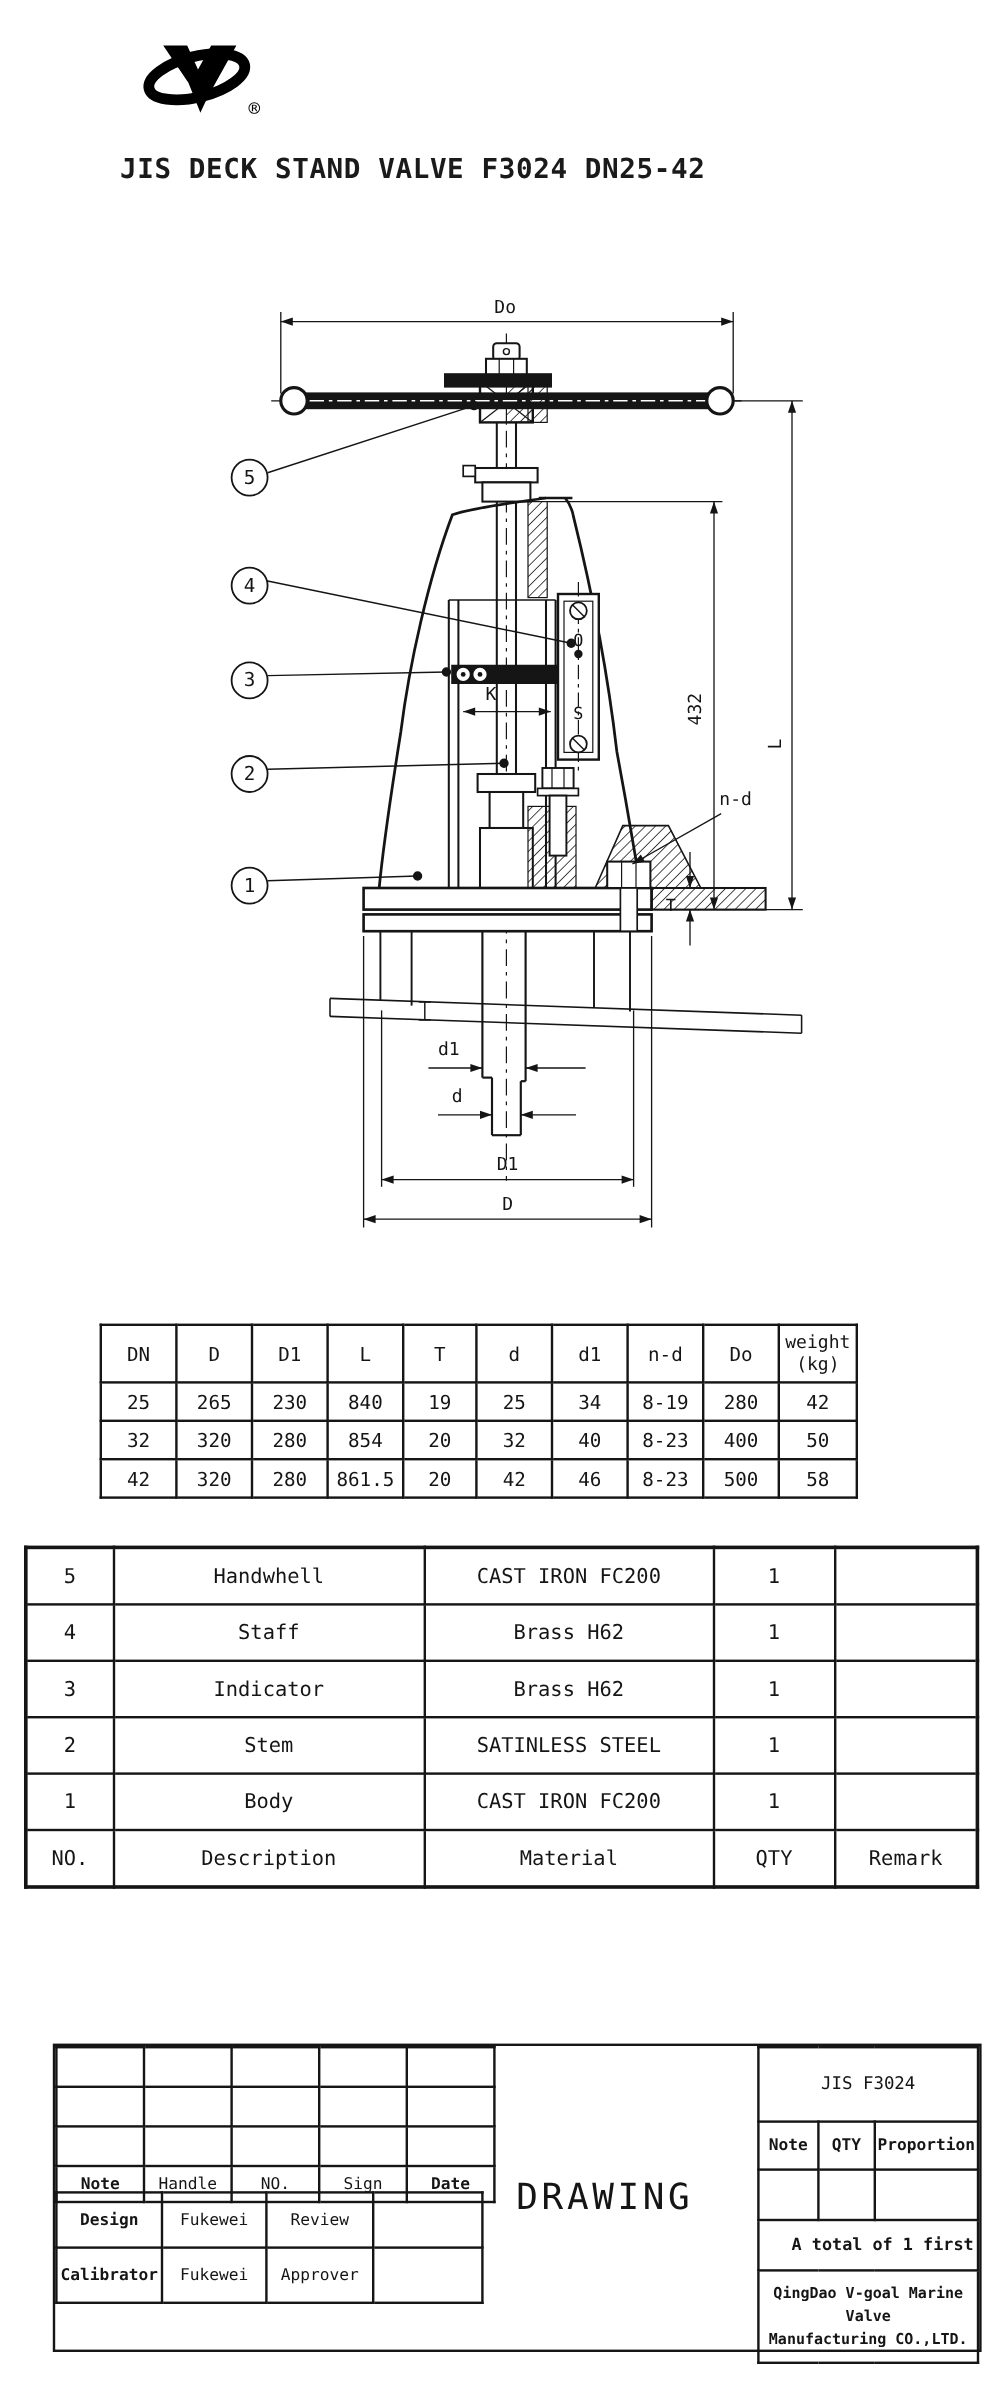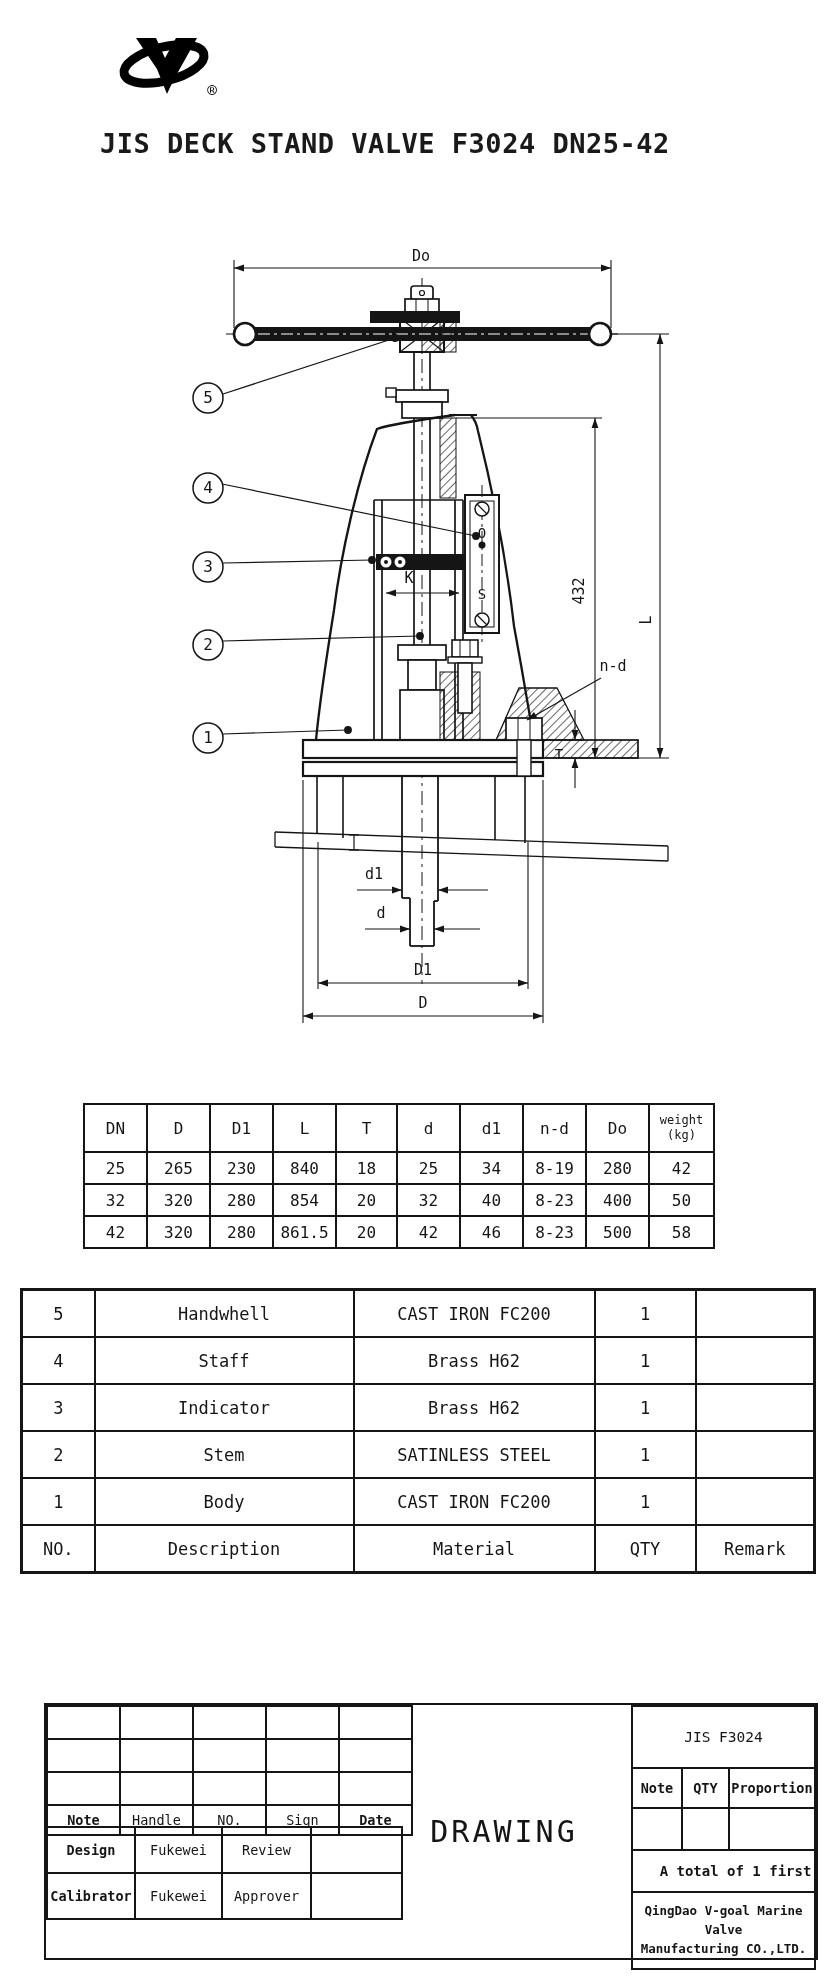--- a/index.html
+++ b/index.html
@@ -1,27 +1,27 @@
 <!DOCTYPE html>
 <html><head>
 <meta charset="utf-8">
 <style>
   html,body{margin:0;padding:0;background:#fff;}
   .page{position:relative;width:830px;height:1988px;background:#fff;overflow:hidden;
         font-family:"DejaVu Sans Mono",monospace;color:#151515;}
   .abs{position:absolute;}
-  .page-title{position:absolute;left:100px;top:128px;font-size:27px;font-weight:700;
+  .page-title{position:absolute;left:100px;top:128px;font-size:23px;font-weight:700;
         letter-spacing:0.5px;white-space:nowrap;color:#1a1a1a;}
   
   table{border-collapse:collapse;table-layout:fixed;}
   td{border:2px solid #151515;text-align:center;vertical-align:middle;padding:0;overflow:hidden;}
   .dim-table{position:absolute;left:83px;top:1072px;border:2px solid #151515;font-size:16px;margin-top:31px;}
   .dim-table td{height:30px;}
   .dim-table tr.hrow td{height:46px;}
-  .dim-table .wh{font-size:12px;line-height:1.25;}
+  .dim-table .wh{font-size:15px;line-height:1.25;}
   .parts-table{position:absolute;left:20px;top:1288px;border:3px solid #151515;font-size:17px;}
   .parts-table td{height:45px;}
   
   .title-block{position:absolute;left:44px;top:1703px;width:770px;height:253px;border:2px solid #151515;}
   .tb-upper{position:absolute;left:0;top:0;font-size:13.5px;}
   .tb-upper td{width:71px;height:31px;}
   .tb-upper tr.lab td{height:28px;}
   .tb-lower{position:absolute;left:0;top:121px;font-size:13.5px;}
   .tb-lower td{height:44px;margin-top:40px;}
   .tb-drawing{position:absolute;left:355px;top:0;width:206px;height:253px;
@@ -251,21 +251,21 @@
       <td class="wh">
         <div>weight</div>
         <div>(kg)</div>
       </td>
     </tr>
     <tr>
       <td>25</td>
       <td>265</td>
       <td>230</td>
       <td>840</td>
-      <td>18</td>
+      <td>19</td>
       <td>25</td>
       <td>34</td>
       <td>8-19</td>
       <td>280</td>
       <td>42</td>
     </tr>
     <tr>
       <td>32</td>
       <td>320</td>
       <td>280</td>

